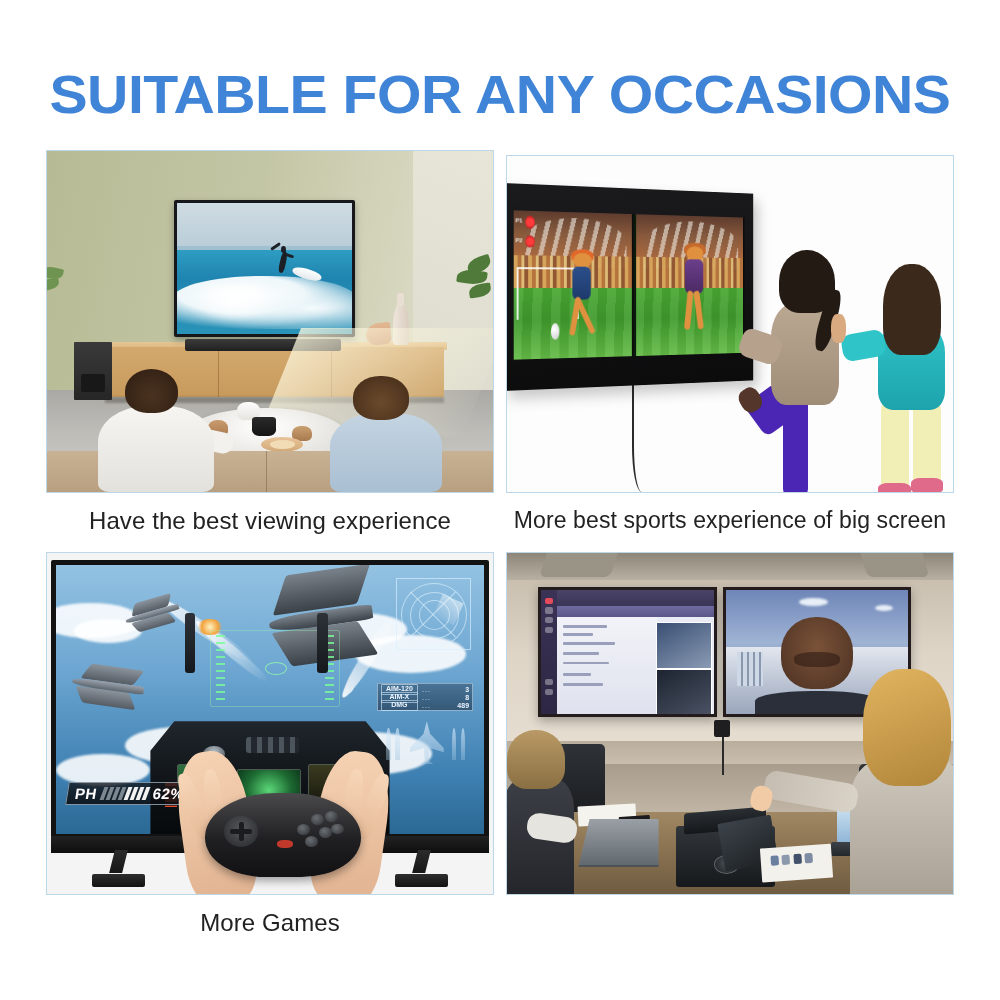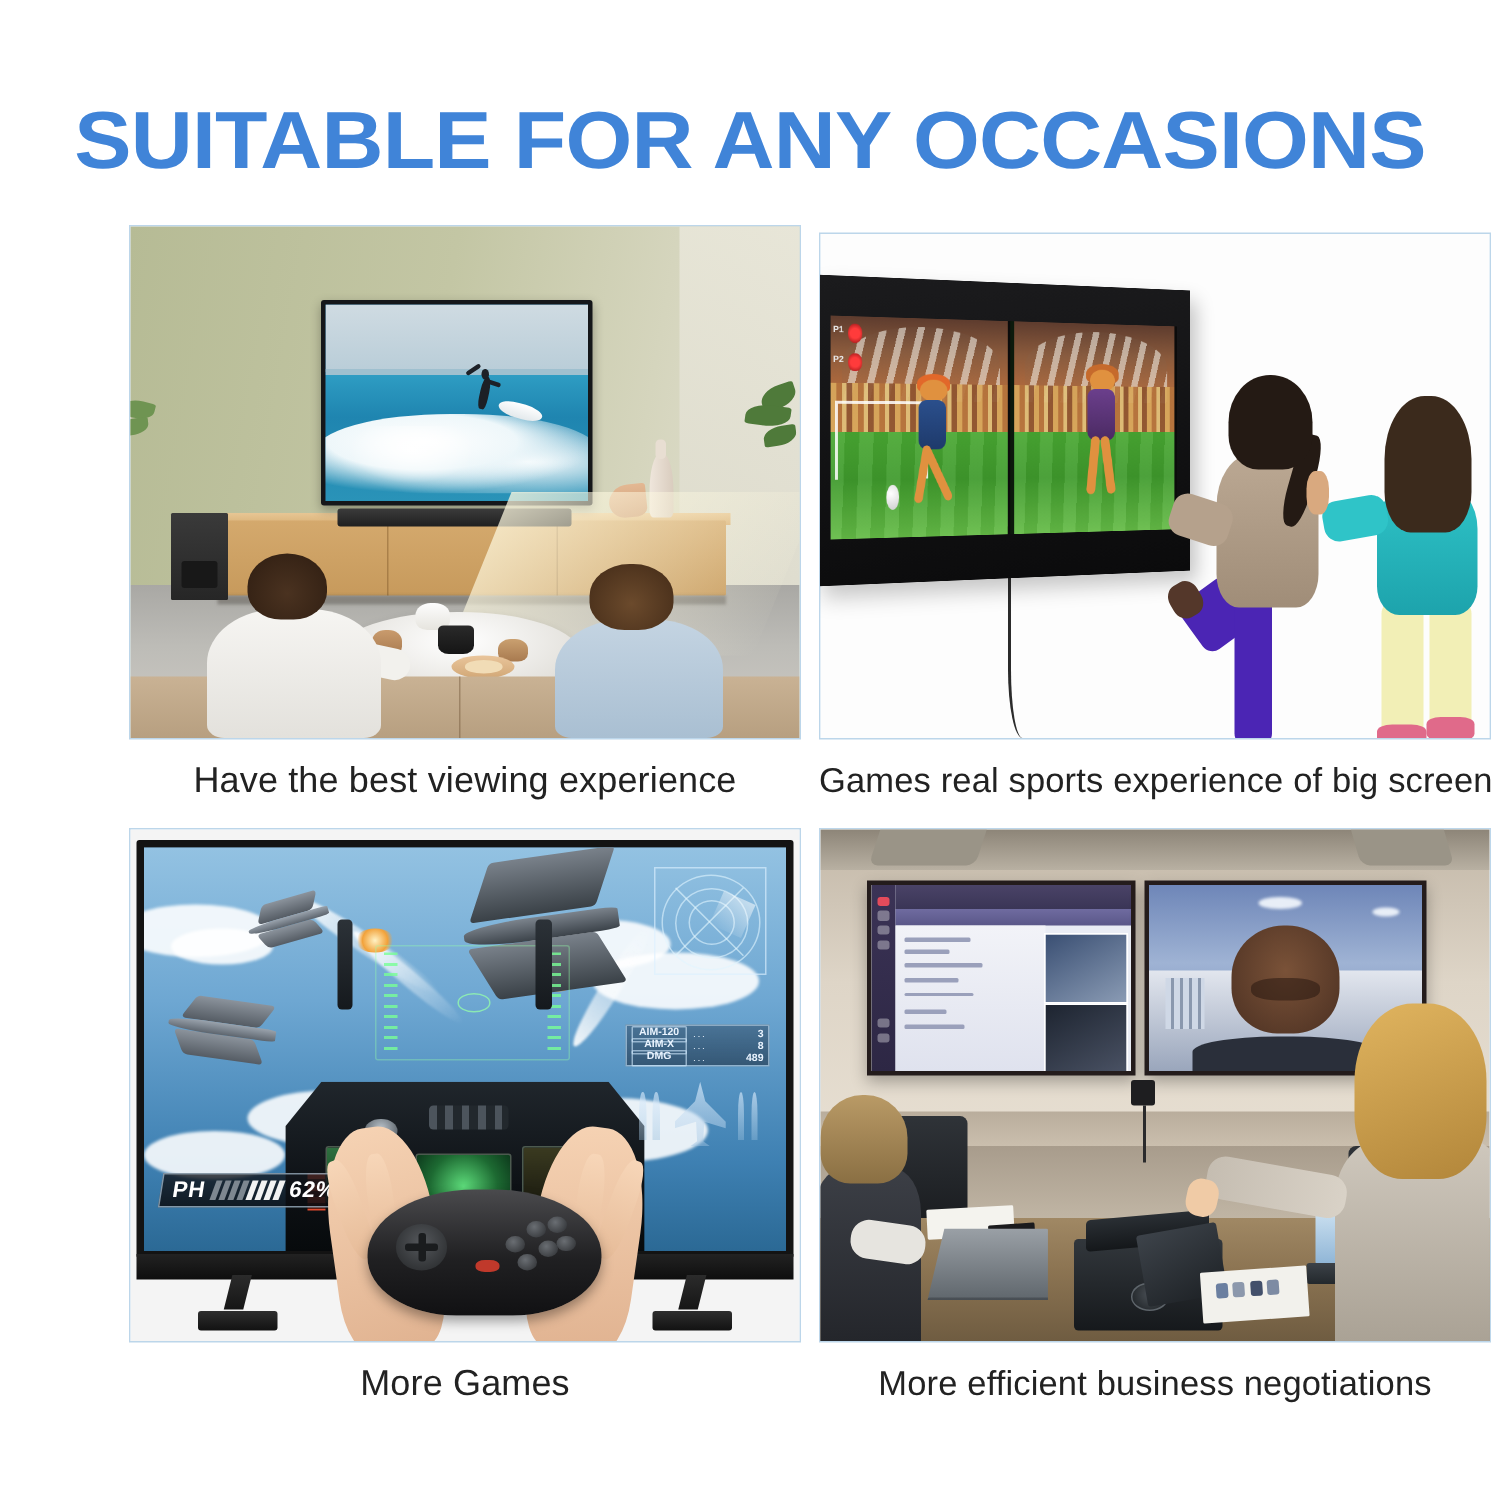--- a/index.html
+++ b/index.html
@@ -16,21 +16,21 @@
     text-align:center;
     font-family:"Liberation Sans",sans-serif;
     font-size:54px;font-weight:bold;letter-spacing:-0.5px;
     color:#4084D8;
     transform:scaleX(1.06);transform-origin:center;
     white-space:nowrap;
     -webkit-font-smoothing:antialiased;
   }
 
   
-  .grid{position:absolute;left:46px;top:150px;width:908px;height:800px;margin-left:40px;}
+  .grid{position:absolute;left:46px;top:150px;width:908px;height:800px;}
   .cell{position:absolute;width:448px;}
   .cell.c1{left:0;top:0;}
   .cell.c2{left:460px;top:5px;}
   .cell.c3{left:0;top:402px;}
   .cell.c4{left:460px;top:402px;}
 
   .photo{
     position:relative;width:448px;height:343px;
     border:1.5px solid #bcd6ea;
     background:#fff;overflow:hidden;box-sizing:border-box;
@@ -649,21 +649,21 @@
               <div class="legR"></div>
             <div class="shoe"></div>
               <div class="shoe2"></div>
             <div class="torso"></div>
               <div class="armu"></div>
             <div class="hand"></div>
               <div class="hair"></div>
           </div>
         </div>
       </div>
-      <div class="caption">Games real sports experience of big screen</div>
+      <div class="caption">More best sports experience of big screen</div>
     </div>
 
     <div class="cell c3">
       <div class="photo">
         <div class="fs">
           <div class="fs-tv">
             <div class="fs-scr">
               <div class="fs-sky"></div>
               <div class="cloud cl1"></div>
                 <div class="cloud cl2"></div>
@@ -868,17 +868,16 @@
           </div>
           <div class="cr-woman w2">
             <div class="body"></div>
               <div class="arm"></div>
               <div class="hand"></div>
             <div class="face"></div>
               <div class="hair"></div>
           </div>
         </div>
       </div>
-      <div class="caption">More efficient business negotiations</div>
     </div>
 
   </div>
 </div>
 
 </body></html>

